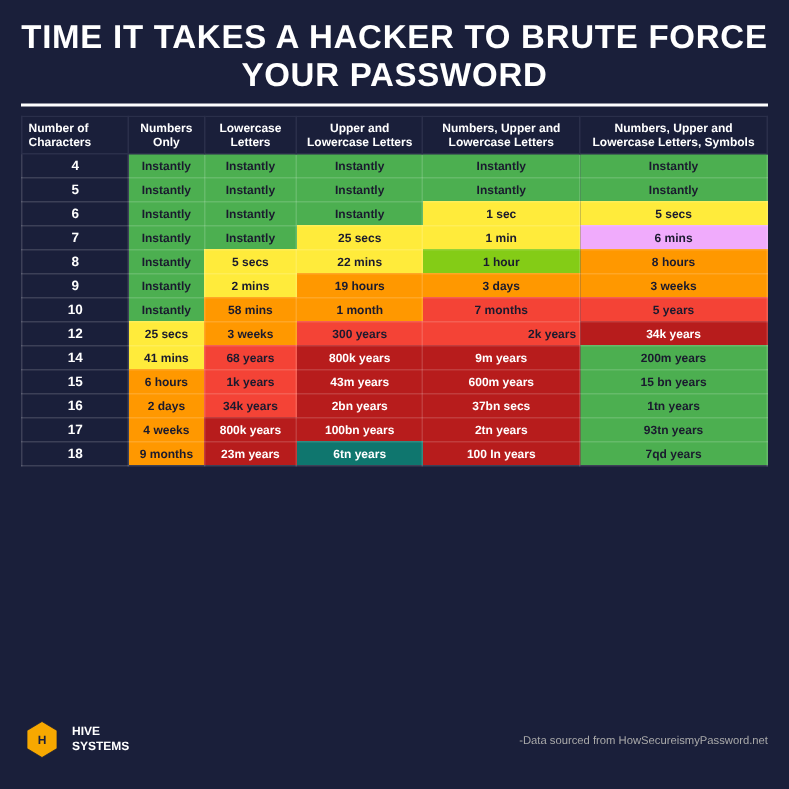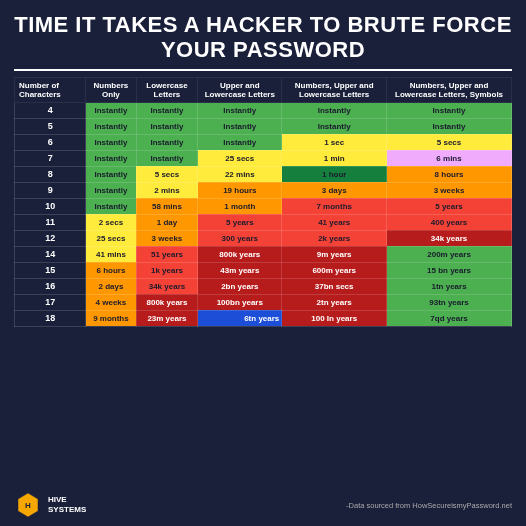--- a/index.html
+++ b/index.html
@@ -7,21 +7,21 @@
       width: 526px;
       height: 526px;
       background-color: #1a1f3a;
       font-family: Arial, sans-serif;
       overflow: hidden;
     }
     .container {
       width: 526px;
       height: 526px;
       background-color: #1a1f3a;
-      padding: 12px 14px 7px 14px;
+      padding: 12px 14px 19px 14px;
       display: flex;
       flex-direction: column;
     }
     .title {
       color: white;
       font-size: 22px;
       font-weight: 900;
       text-align: center;
       line-height: 1.15;
       letter-spacing: 0.5px;
@@ -147,59 +147,51 @@
             <td style="background-color: rgb(76, 175, 80); color: rgb(26, 26, 46);">Instantly</td>
             <td style="background-color: rgb(255, 235, 59); color: rgb(26, 26, 46);">25 secs</td>
             <td style="background-color: rgb(255, 235, 59); color: rgb(26, 26, 46);">1 min</td>
             <td style="background-color: #f0abfc; color: rgb(26, 26, 46);">6 mins</td>
           </tr>
           <tr>
             <td>8</td>
             <td style="background-color: rgb(76, 175, 80); color: rgb(26, 26, 46);">Instantly</td>
             <td style="background-color: rgb(255, 235, 59); color: rgb(26, 26, 46);">5 secs</td>
             <td style="background-color: rgb(255, 235, 59); color: rgb(26, 26, 46);">22 mins</td>
-            <td style="background-color: #15803d; color: rgb(26, 26, 46);">1 hour</td>
+            <td style="background-color: #84cc16; color: rgb(26, 26, 46);">1 hour</td>
             <td style="background-color: rgb(255, 152, 0); color: rgb(26, 26, 46); margin-top: 36px;">8 hours</td>
           </tr>
           <tr>
             <td>9</td>
             <td style="background-color: rgb(76, 175, 80); color: rgb(26, 26, 46);">Instantly</td>
             <td style="background-color: rgb(255, 235, 59); color: rgb(26, 26, 46);">2 mins</td>
             <td style="background-color: rgb(255, 152, 0); color: rgb(26, 26, 46);">19 hours</td>
             <td style="background-color: rgb(255, 152, 0); color: rgb(26, 26, 46);">3 days</td>
             <td style="background-color: rgb(255, 152, 0); color: rgb(26, 26, 46);">3 weeks</td>
           </tr>
           <tr>
             <td>10</td>
             <td style="background-color: rgb(76, 175, 80); color: rgb(26, 26, 46);">Instantly</td>
             <td style="background-color: rgb(255, 152, 0); color: rgb(26, 26, 46);">58 mins</td>
             <td style="background-color: rgb(255, 152, 0); color: rgb(26, 26, 46);">1 month</td>
             <td style="background-color: rgb(244, 67, 54); color: rgb(26, 26, 46);">7 months</td>
             <td style="background-color: rgb(244, 67, 54); color: rgb(26, 26, 46);">5 years</td>
           </tr>
           <tr>
-            <td>11</td>
-            <td style="background-color: rgb(255, 235, 59); color: rgb(26, 26, 46);">2 secs</td>
-            <td style="background-color: rgb(255, 152, 0); color: rgb(26, 26, 46);">1 day</td>
-            <td style="background-color: rgb(244, 67, 54); color: rgb(26, 26, 46);">5 years</td>
-            <td style="background-color: rgb(244, 67, 54); color: rgb(26, 26, 46);">41 years</td>
-            <td style="background-color: rgb(244, 67, 54); color: rgb(26, 26, 46);">400 years</td>
-          </tr>
-          <tr>
             <td>12</td>
             <td style="background-color: rgb(255, 235, 59); color: rgb(26, 26, 46);">25 secs</td>
             <td style="background-color: rgb(255, 152, 0); color: rgb(26, 26, 46);">3 weeks</td>
             <td style="background-color: rgb(244, 67, 54); color: rgb(26, 26, 46);">300 years</td>
-            <td style="background-color: rgb(244, 67, 54); color: rgb(26, 26, 46);">2k years</td>
+            <td style="background-color: rgb(244, 67, 54); color: rgb(26, 26, 46); text-align: right;">2k years</td>
             <td style="background-color: rgb(183, 28, 28); color: white;">34k years</td>
           </tr>
           <tr>
             <td>14</td>
             <td style="background-color: rgb(255, 235, 59); color: rgb(26, 26, 46);">41 mins</td>
-            <td style="background-color: rgb(244, 67, 54); color: rgb(26, 26, 46);">51 years</td>
+            <td style="background-color: rgb(244, 67, 54); color: rgb(26, 26, 46);">68 years</td>
             <td style="background-color: rgb(183, 28, 28); color: white;">800k years</td>
             <td style="background-color: rgb(183, 28, 28); color: white;">9m years</td>
             <td style="background-color: rgb(76, 175, 80); color: rgb(26, 26, 46);">200m years</td>
           </tr>
           <tr>
             <td>15</td>
             <td style="background-color: rgb(255, 152, 0); color: rgb(26, 26, 46);">6 hours</td>
             <td style="background-color: rgb(244, 67, 54); color: rgb(26, 26, 46);">1k years</td>
             <td style="background-color: rgb(183, 28, 28); color: white;">43m years</td>
             <td style="background-color: rgb(183, 28, 28); color: white;">600m years</td>
@@ -218,21 +210,21 @@
             <td style="background-color: rgb(255, 152, 0); color: rgb(26, 26, 46);">4 weeks</td>
             <td style="background-color: rgb(183, 28, 28); color: white;">800k years</td>
             <td style="background-color: rgb(183, 28, 28); color: white;">100bn years</td>
             <td style="background-color: rgb(183, 28, 28); color: white;">2tn years</td>
             <td style="background-color: rgb(76, 175, 80); color: rgb(26, 26, 46);">93tn years</td>
           </tr>
           <tr>
             <td>18</td>
             <td style="background-color: rgb(255, 152, 0); color: rgb(26, 26, 46);">9 months</td>
             <td style="background-color: rgb(183, 28, 28); color: white;">23m years</td>
-            <td style="background-color: #1d4ed8; color: white; text-align: right;">6tn years</td>
+            <td style="background-color: #0f766e; color: white;">6tn years</td>
             <td style="background-color: rgb(183, 28, 28); color: white;">100 In years</td>
             <td style="background-color: rgb(76, 175, 80); color: rgb(26, 26, 46);">7qd years</td>
           </tr>
         </tbody>
     </table>
   </div>
   <div class="footer">
     <div class="logo">
       <svg class="logo-icon" viewBox="0 0 28 28">
         <polygon points="14,2 24,8 24,20 14,26 4,20 4,8" fill="#f7a800" stroke="#1a1f3a" stroke-width="0.5"></polygon>

